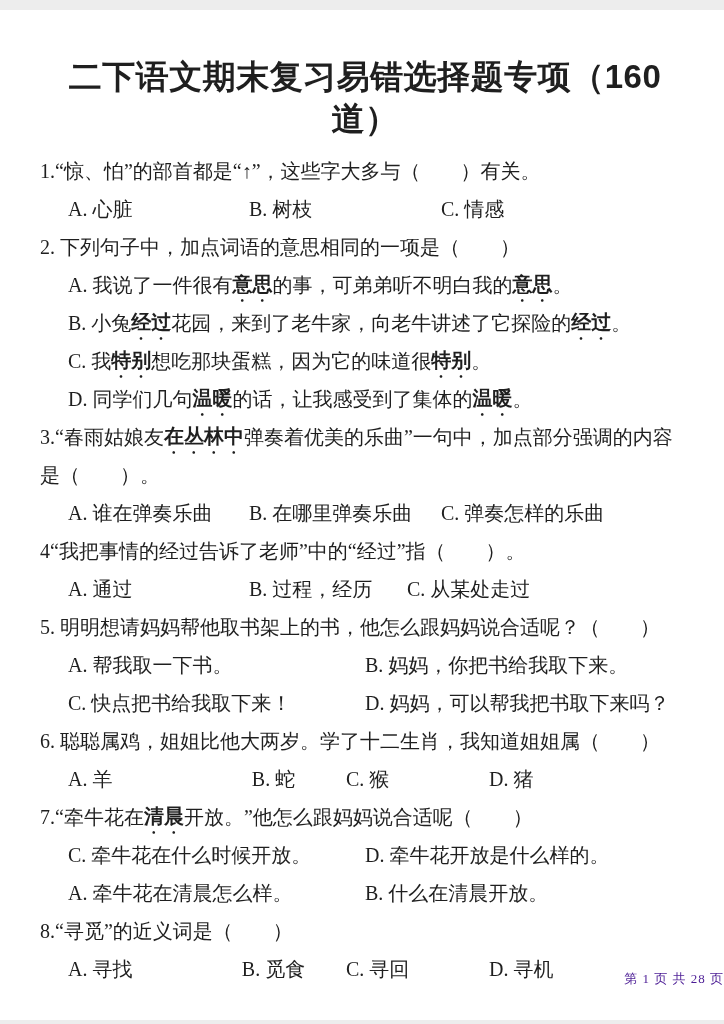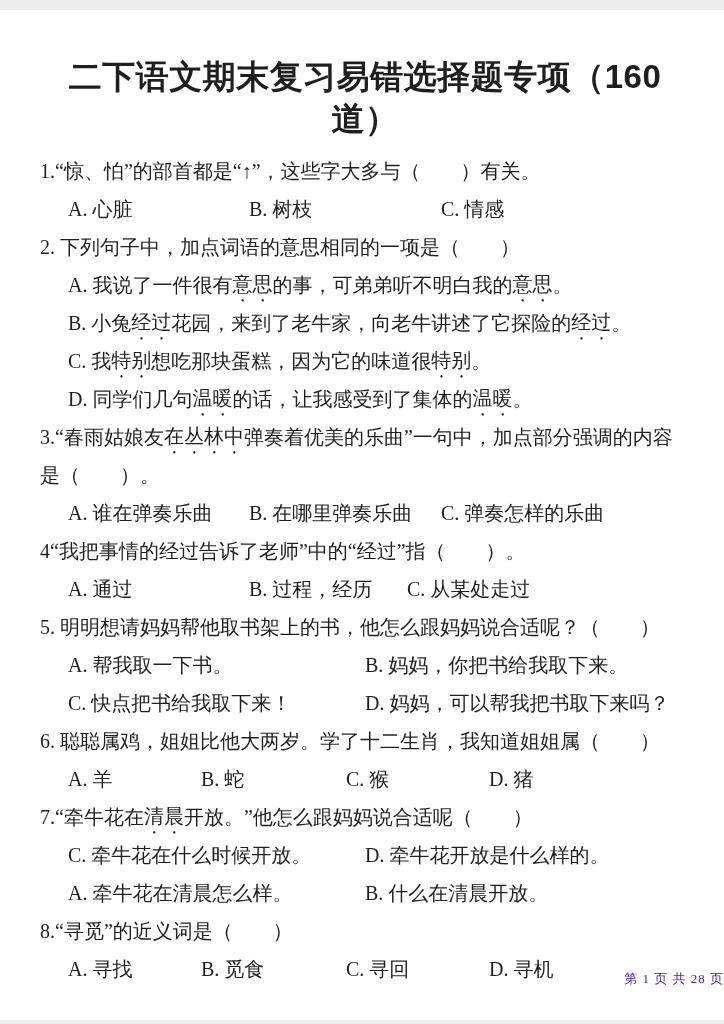--- a/index.html
+++ b/index.html
@@ -22,27 +22,28 @@
     margin:4px 0 0 0; text-align:center; font-size:24px; font-weight:900;
     line-height:30px; font-family:"Liberation Sans","DejaVu Sans",sans-serif;
   }
   .body { margin-top:12px; }
   .line {
     height:38px; display:flex; align-items:center; font-size:20px;
     white-space:nowrap; line-height:38px;
   }
   .indent { padding-left:28px; }
   .c181 { flex:0 0 181px; } .c192 { flex:0 0 192px; } .c158 { flex:0 0 158px; }
-  .c297 { flex:0 0 297px; } .c133 { flex:0 0 133px; } .c145 { flex:0 0 145px; }
+  .c297 { flex:0 0 297px; } .c133 { flex:0 0 133px; } .c145 { flex:0 0 145px;text-align:center; }
   .c143 { flex:0 0 143px; }
   .em {
     -webkit-text-emphasis:filled dot #1f1f1f;
     -webkit-text-emphasis-position:under;
     text-emphasis:filled dot #1f1f1f;
     text-emphasis-position:under right;
+    font-weight:bold;
   }
   .footer {
     position:absolute; left:0; right:0; top:970px; height:20px;
     text-align:right; font-size:13px; letter-spacing:1px; color:#4c1d95;
   }
 </style>
 </head>
 <body>
 
 <div class="page">

